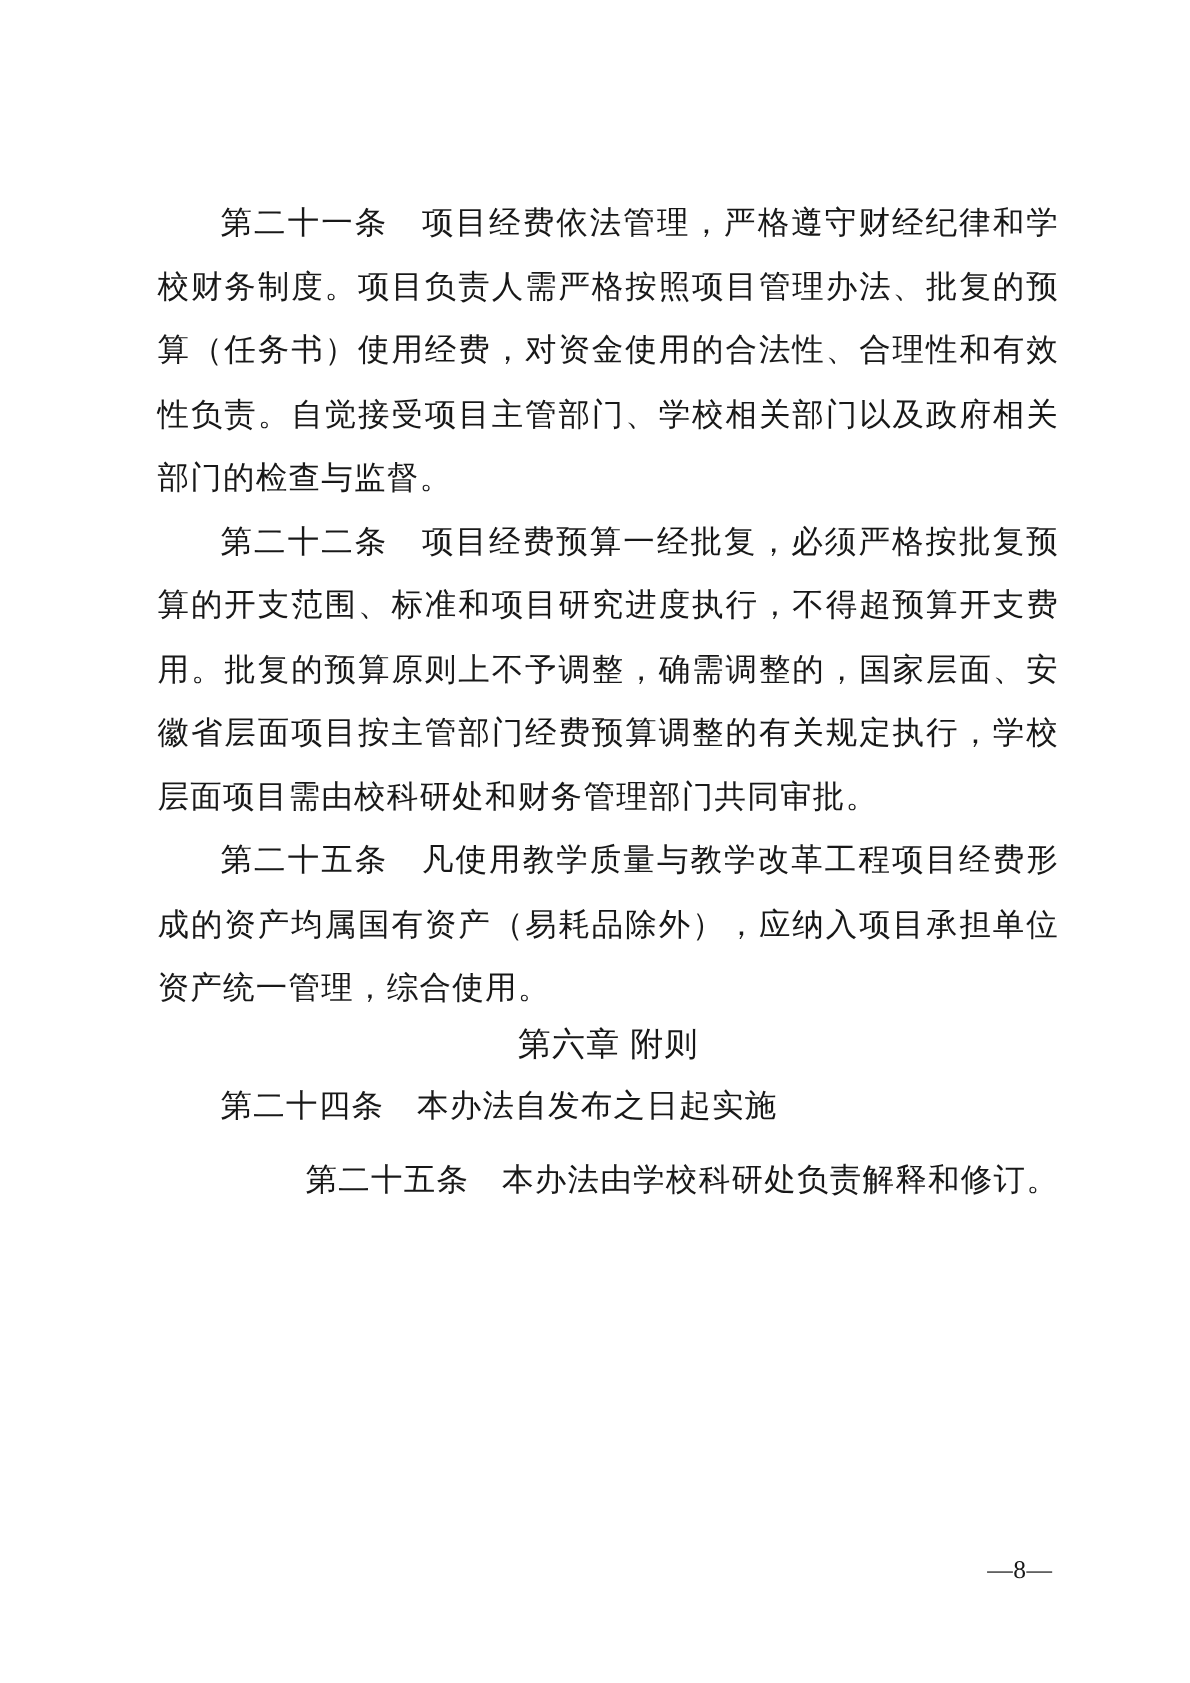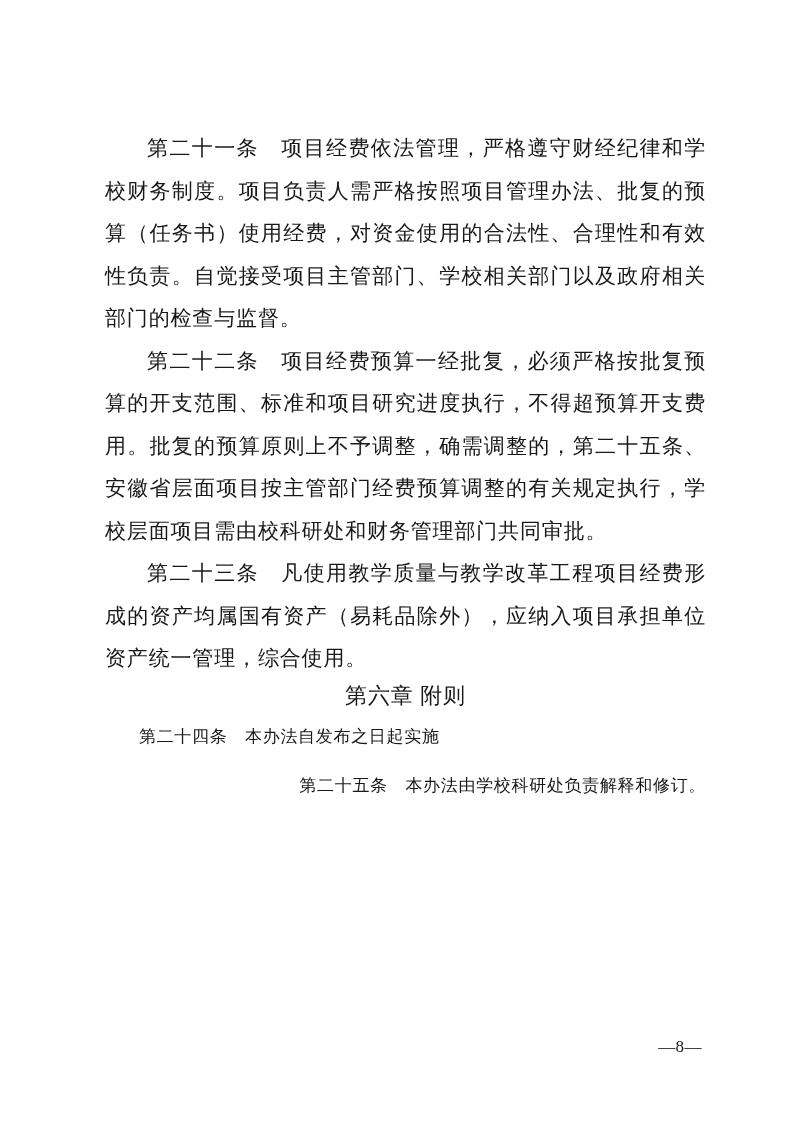--- a/index.html
+++ b/index.html
@@ -38,21 +38,21 @@
     margin-top: -4px;
     font-size: 22px;
     line-height: 40px;
     font-weight: 400;
     text-align: center;
     text-indent: 0;
     letter-spacing: 0.04em;
   }
   .article-short {
     margin: 0;
-    font-size: 17px;
+    font-size: 21px;
     line-height: 42.5px;
     text-align: left;
     text-indent: 2em;
     letter-spacing: 0.04em;
   }
   .article-spaced {
     margin-top: 7px;
     text-align: right;
   }
   .page-number {
@@ -66,20 +66,20 @@
     letter-spacing: 0.02em;
     color: #181818;
   }
 </style>
 </head>
 <body>
 
 <div class="doc-page">
   <div class="doc-content">
     <p class="article">第二十一条　项目经费依法管理，严格遵守财经纪律和学校财务制度。项目负责人需严格按照项目管理办法、批复的预算（任务书）使用经费，对资金使用的合法性、合理性和有效性负责。自觉接受项目主管部门、学校相关部门以及政府相关部门的检查与监督。</p>
-    <p class="article">第二十二条　项目经费预算一经批复，必须严格按批复预算的开支范围、标准和项目研究进度执行，不得超预算开支费用。批复的预算原则上不予调整，确需调整的，第二十五条、安徽省层面项目按主管部门经费预算调整的有关规定执行，学校层面项目需由校科研处和财务管理部门共同审批。</p>
-    <p class="article">第二十三条　凡使用教学质量与教学改革工程项目经费形成的资产均属国有资产（易耗品除外），应纳入项目承担单位资产统一管理，综合使用。</p>
+    <p class="article">第二十二条　项目经费预算一经批复，必须严格按批复预算的开支范围、标准和项目研究进度执行，不得超预算开支费用。批复的预算原则上不予调整，确需调整的，国家层面、安徽省层面项目按主管部门经费预算调整的有关规定执行，学校层面项目需由校科研处和财务管理部门共同审批。</p>
+    <p class="article">第二十五条　凡使用教学质量与教学改革工程项目经费形成的资产均属国有资产（易耗品除外），应纳入项目承担单位资产统一管理，综合使用。</p>
     <p class="chapter-heading">第六章 附则</p>
     <p class="article-short">第二十四条　本办法自发布之日起实施</p>
     <p class="article-short article-spaced">第二十五条　本办法由学校科研处负责解释和修订。</p>
   </div>
   <div class="page-number">—8—</div>
 </div>
 
 </body></html>

